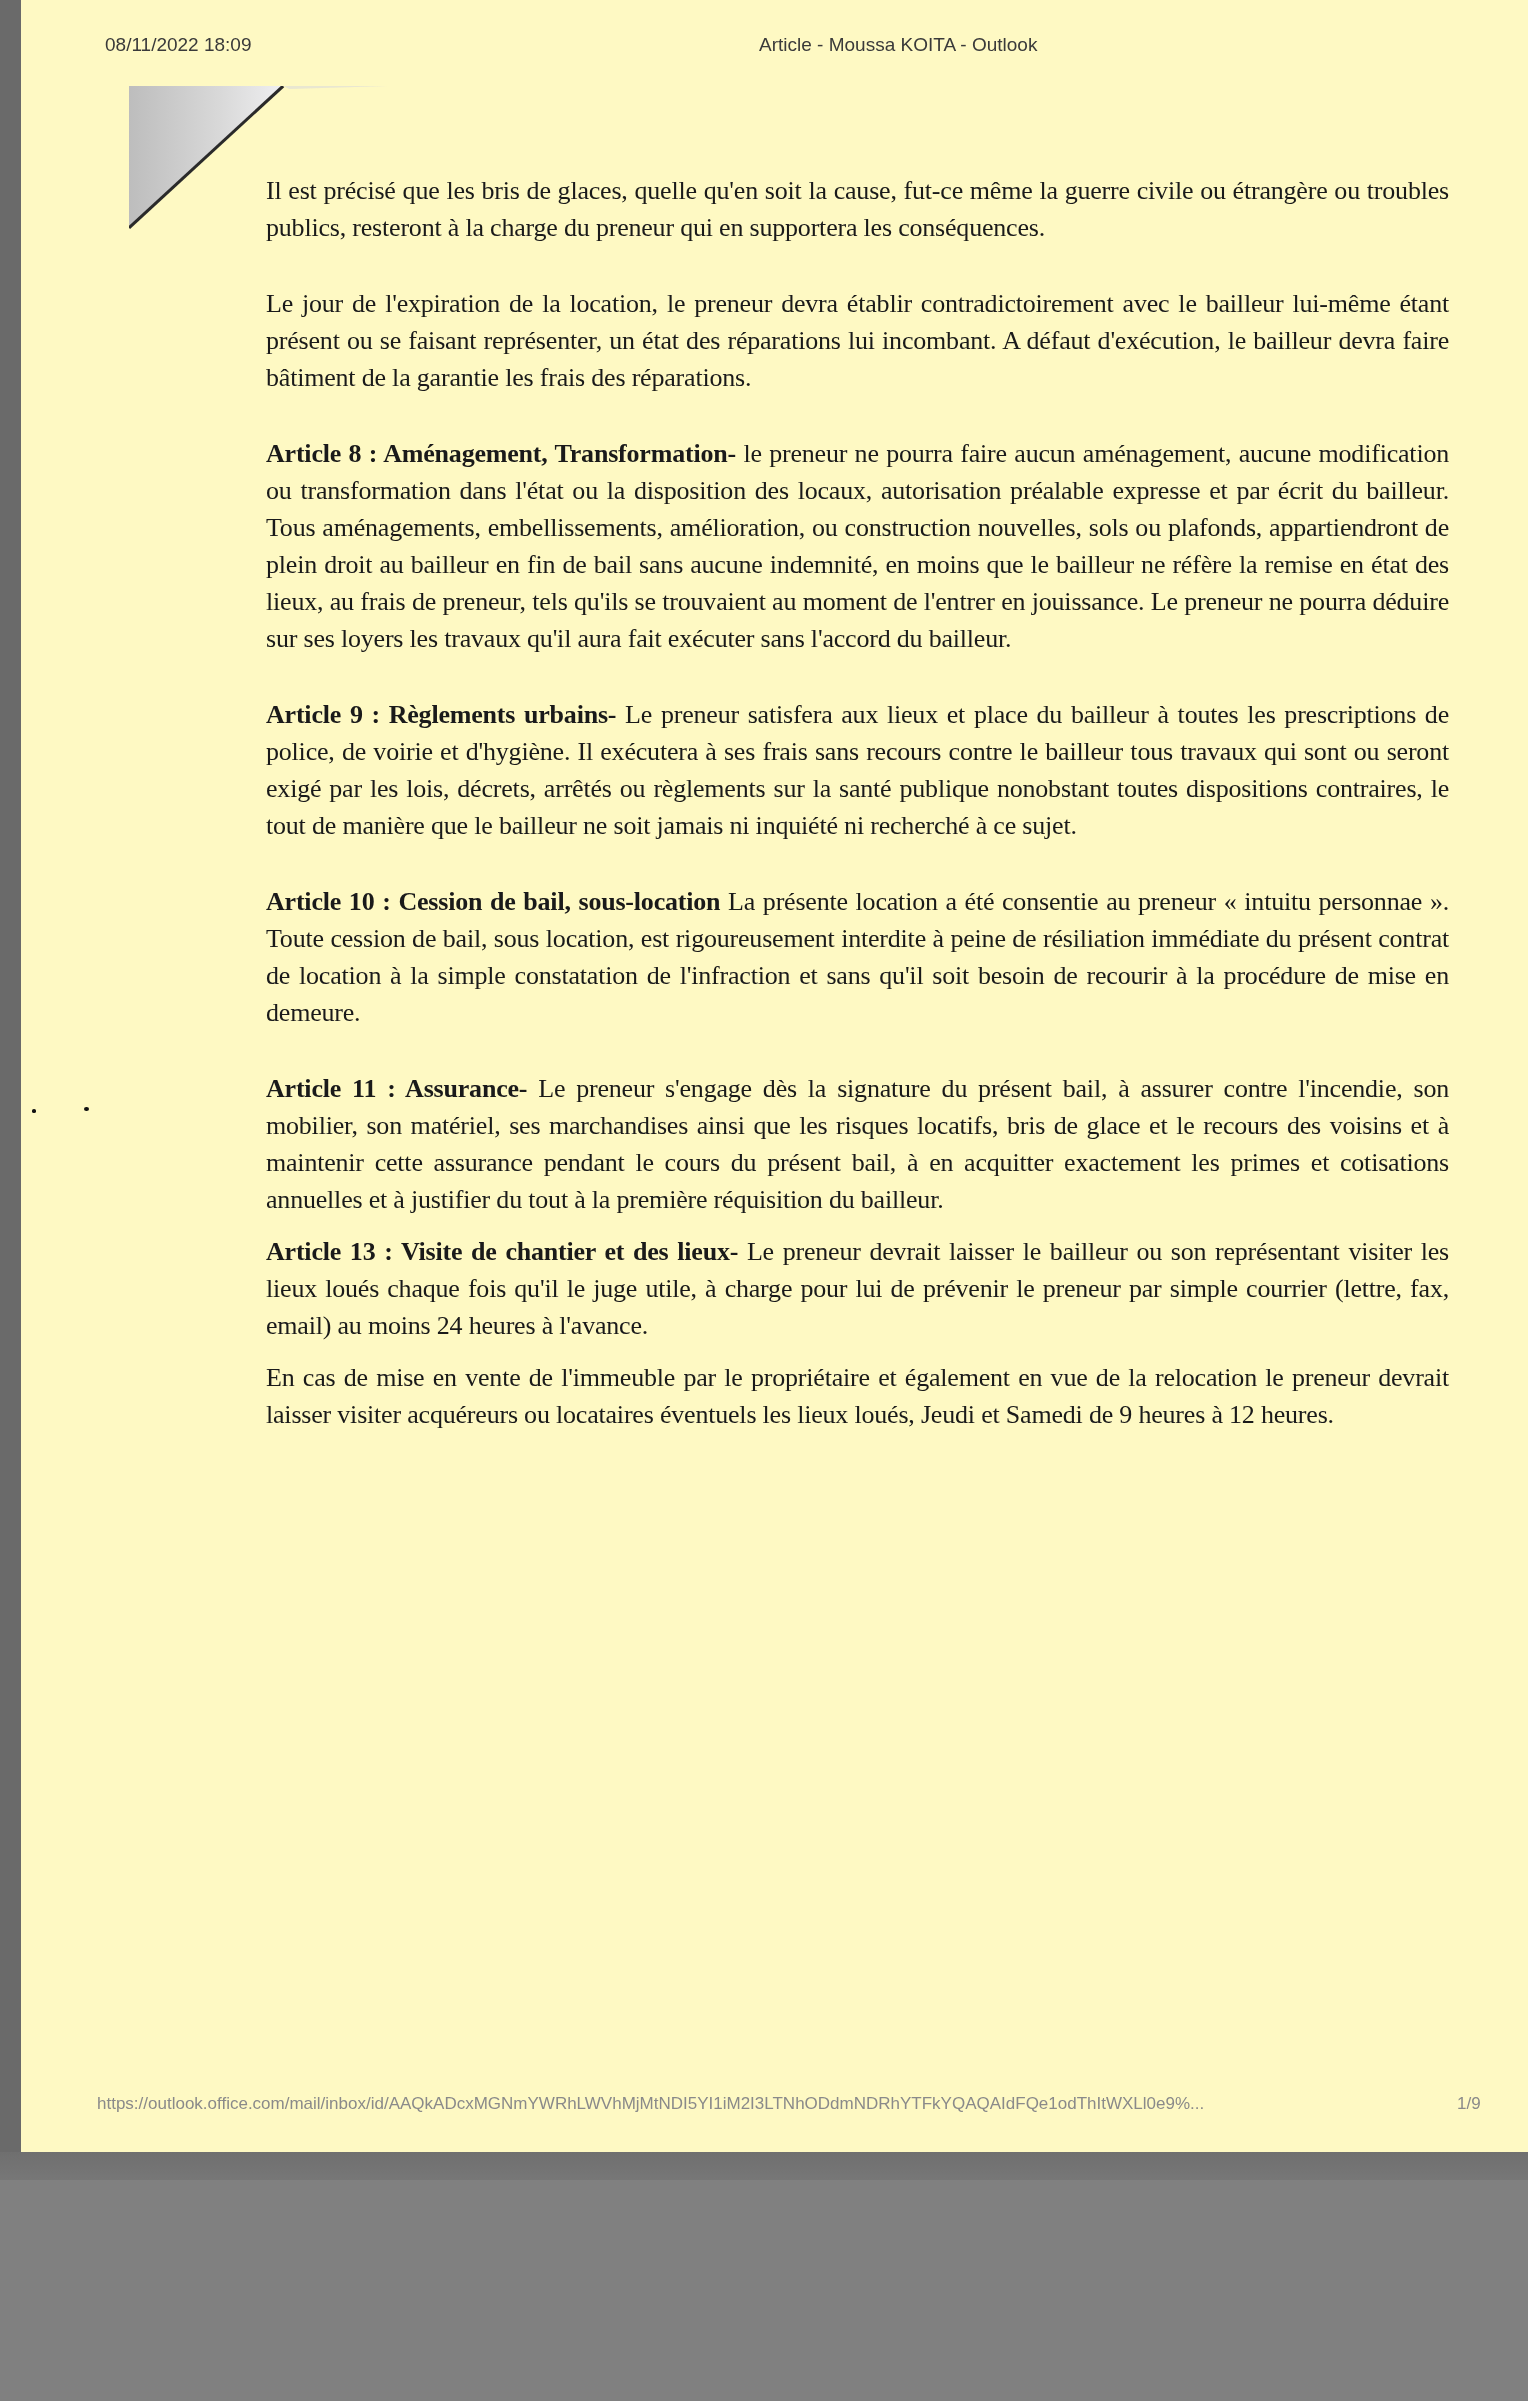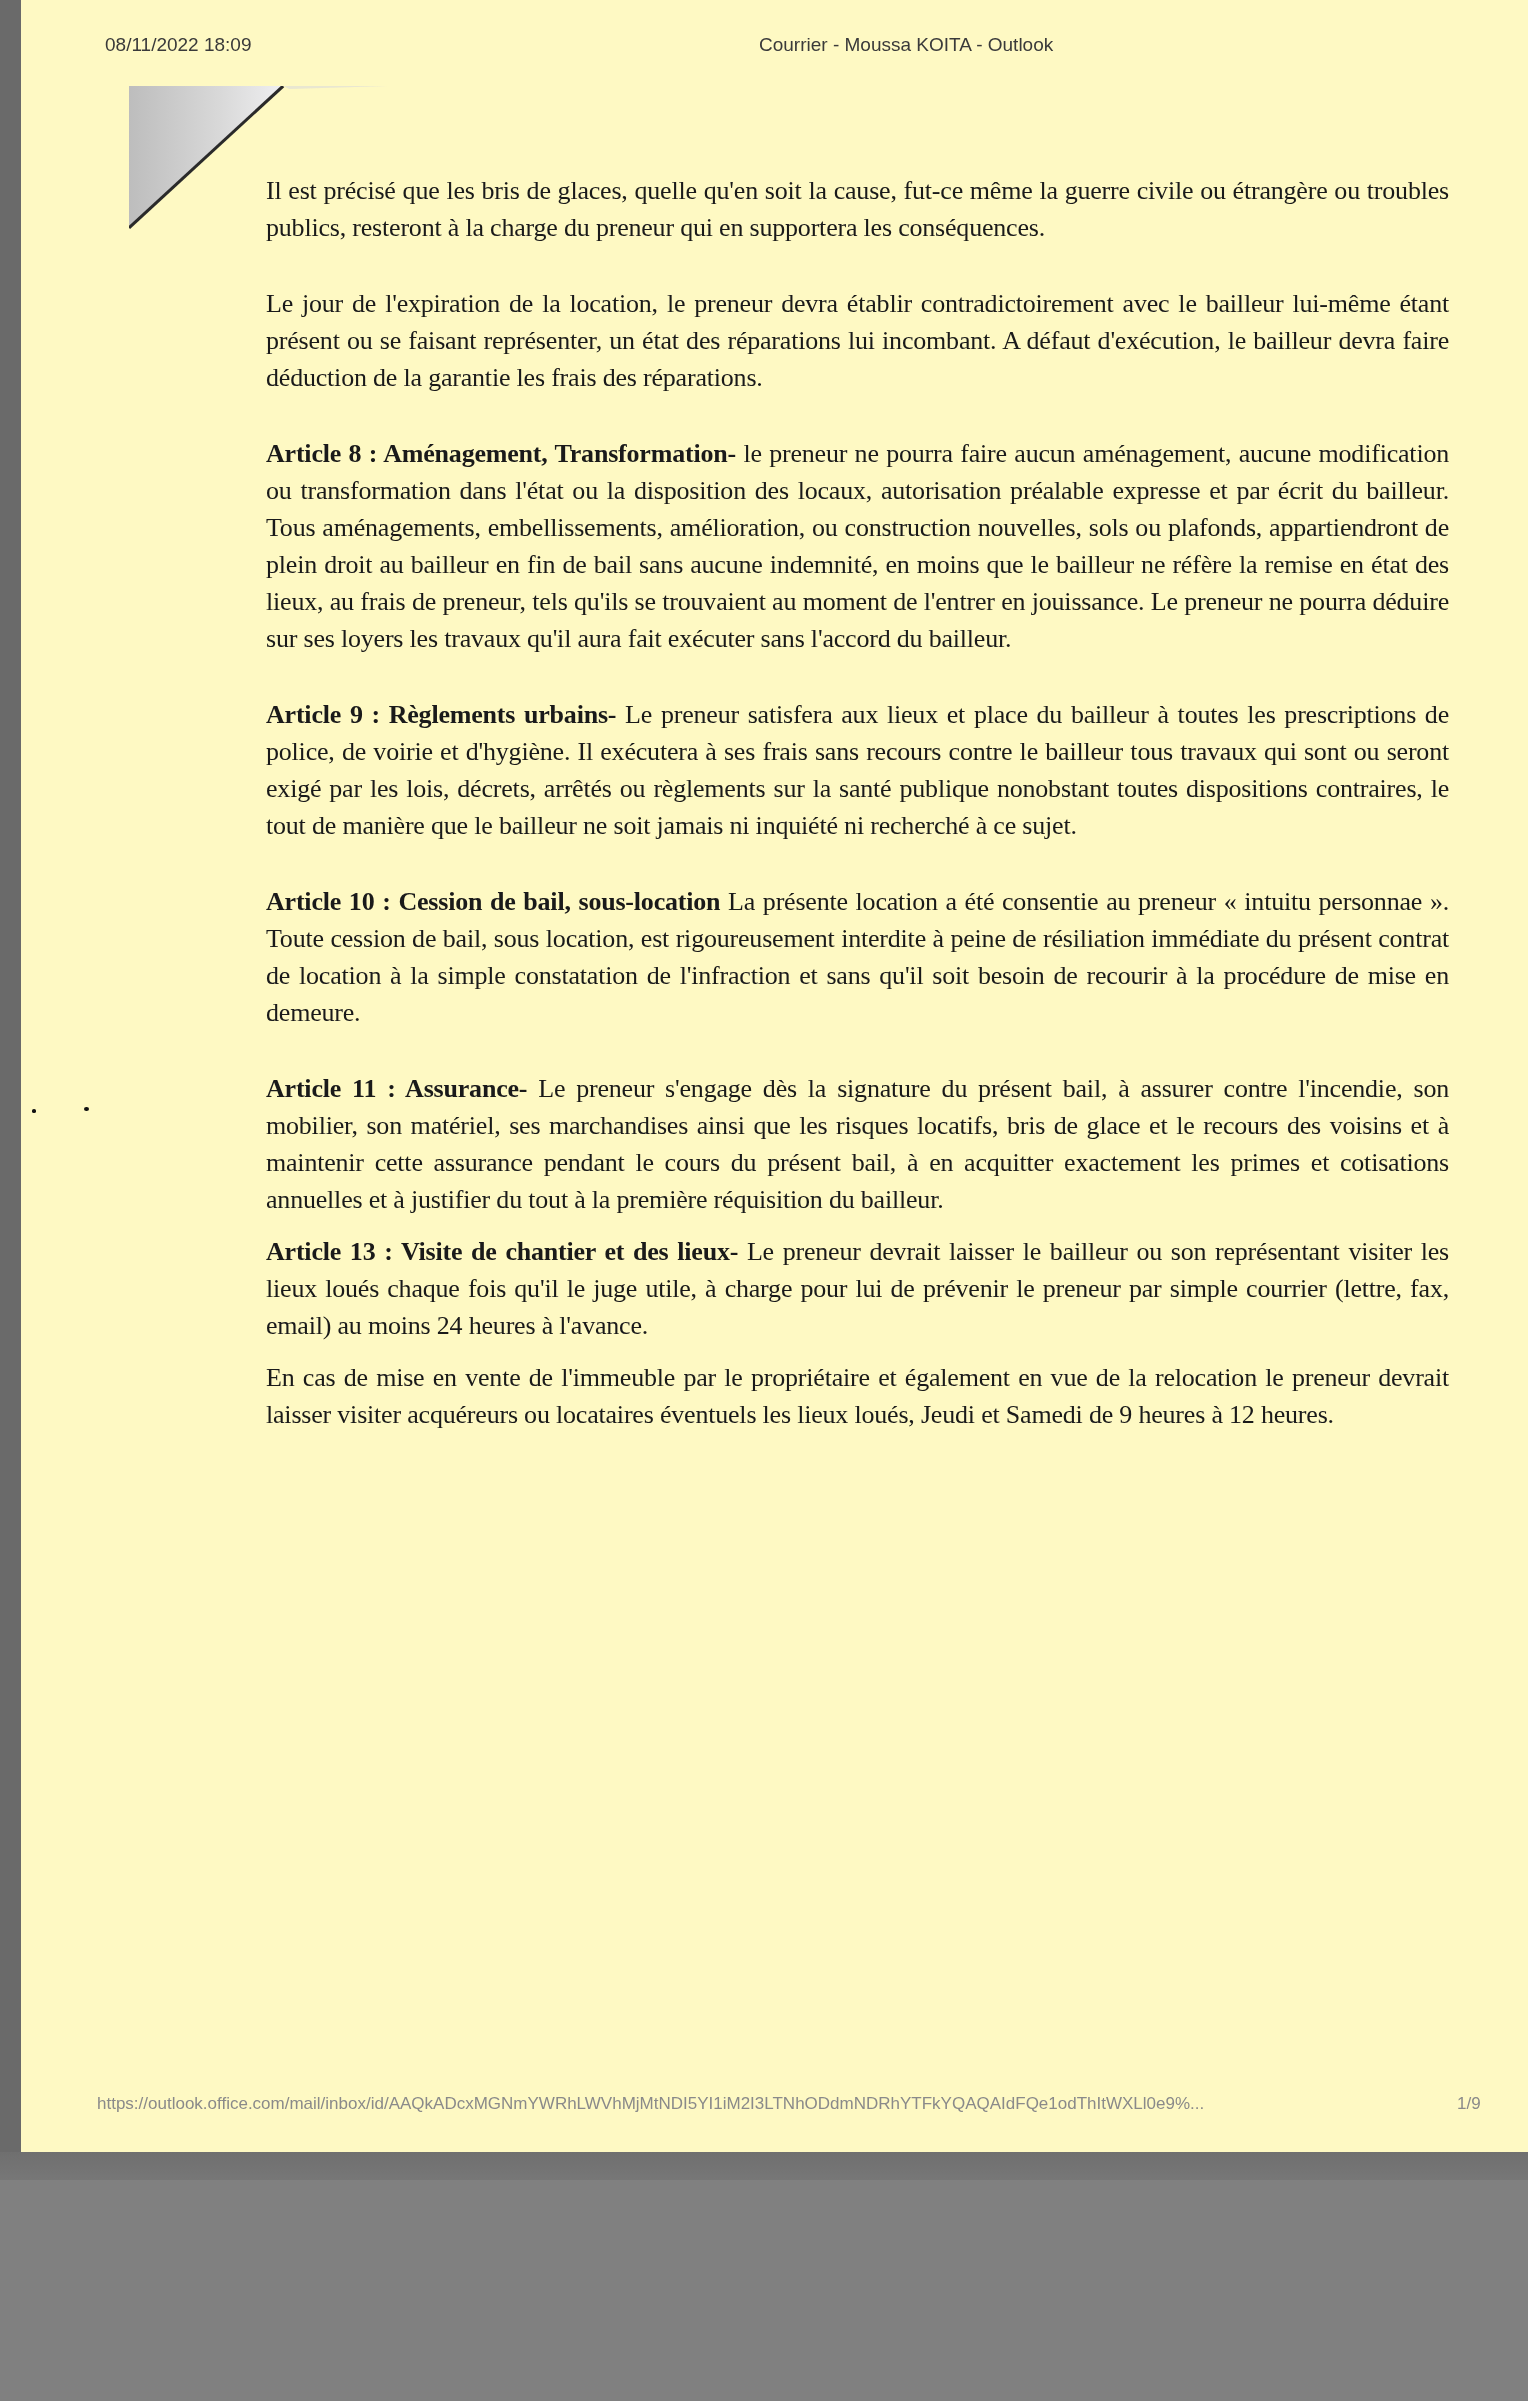--- a/index.html
+++ b/index.html
@@ -113,40 +113,40 @@
 </head>
 <body>
 
 <div class="scan">
   <div class="left-strip"></div>
 
   <div class="page">
 
     <div class="print-header">
       <span class="print-date">08/11/2022 18:09</span>
-      <span class="print-title">Courrier - Moussa KOITA - Outlook</span>
+      <span class="print-title">Article - Moussa KOITA - Outlook</span>
     </div>
 
     <svg class="fold" viewBox="0 0 600 240">
       <defs>
         <linearGradient id="foldg" x1="0" y1="0" x2="1" y2="0">
           <stop offset="0" stop-color="#bdbdbd"></stop>
           <stop offset="0.6" stop-color="#d9d9d9"></stop>
           <stop offset="1" stop-color="#efeff1"></stop>
         </linearGradient>
       </defs>
       <polygon points="0,0 250,0 0,230" fill="url(#foldg)"></polygon>
       <line x1="0" y1="230" x2="250" y2="0" stroke="#2a2a2a" stroke-width="5"></line>
       <polygon points="250,0 420,0 260,5" fill="#dadada" opacity="0.6"></polygon>
     </svg>
 
     <div class="body-text">
       <p class="para">Il est précisé que les bris de glaces, quelle qu'en soit la cause, fut-ce même la guerre civile ou étrangère ou troubles publics, resteront à la charge du preneur qui en supportera les conséquences.</p>
 
-      <p class="para">Le jour de l'expiration de la location, le preneur devra établir contradictoirement avec le bailleur lui-même étant présent ou se faisant représenter, un état des réparations lui incombant. A défaut d'exécution, le bailleur devra faire déduction de la garantie les frais des réparations.</p>
+      <p class="para">Le jour de l'expiration de la location, le preneur devra établir contradictoirement avec le bailleur lui-même étant présent ou se faisant représenter, un état des réparations lui incombant. A défaut d'exécution, le bailleur devra faire bâtiment de la garantie les frais des réparations.</p>
 
       <p class="para"><span class="art-title">Article 8 : Aménagement, Transformation-</span><span> le preneur ne pourra faire aucun aménagement, aucune modification ou transformation dans l'état ou la disposition des locaux, autorisation préalable expresse et par écrit du bailleur. Tous aménagements, embellissements, amélioration, ou construction nouvelles, sols ou plafonds, appartiendront de plein droit au bailleur en fin de bail sans aucune indemnité, en moins que le bailleur ne réfère la remise en état des lieux, au frais de preneur, tels qu'ils se trouvaient au moment de l'entrer en jouissance. Le preneur ne pourra déduire sur ses loyers les travaux qu'il aura fait exécuter sans l'accord du bailleur.</span></p>
 
 
       <p class="para"><span class="art-title">Article 9 : Règlements urbains-</span><span> Le preneur satisfera aux lieux et place du bailleur à toutes les prescriptions de police, de voirie et d'hygiène. Il exécutera à ses frais sans recours contre le bailleur tous travaux qui sont ou seront exigé par les lois, décrets, arrêtés ou règlements sur la santé publique nonobstant toutes dispositions contraires, le tout de manière que le bailleur ne soit jamais ni inquiété ni recherché à ce sujet.</span></p>
 
       <p class="para"><span class="art-title">Article 10 : Cession de bail, sous-location</span><span> La présente location a été consentie au preneur « intuitu personnae ». Toute cession de bail, sous location, est rigoureusement interdite à peine de résiliation immédiate du présent contrat de location à la simple constatation de l'infraction et sans qu'il soit besoin de recourir à la procédure de mise en demeure.</span></p>
 
       <p class="para tight"><span class="art-title">Article 11 : Assurance-</span><span> Le preneur s'engage dès la signature du présent bail, à assurer contre l'incendie, son mobilier, son matériel, ses marchandises ainsi que les risques locatifs, bris de glace et le recours des voisins et à maintenir cette assurance pendant  le cours du présent bail, à en acquitter exactement les primes et cotisations annuelles et à justifier du tout à la première réquisition du bailleur.</span></p>
 

